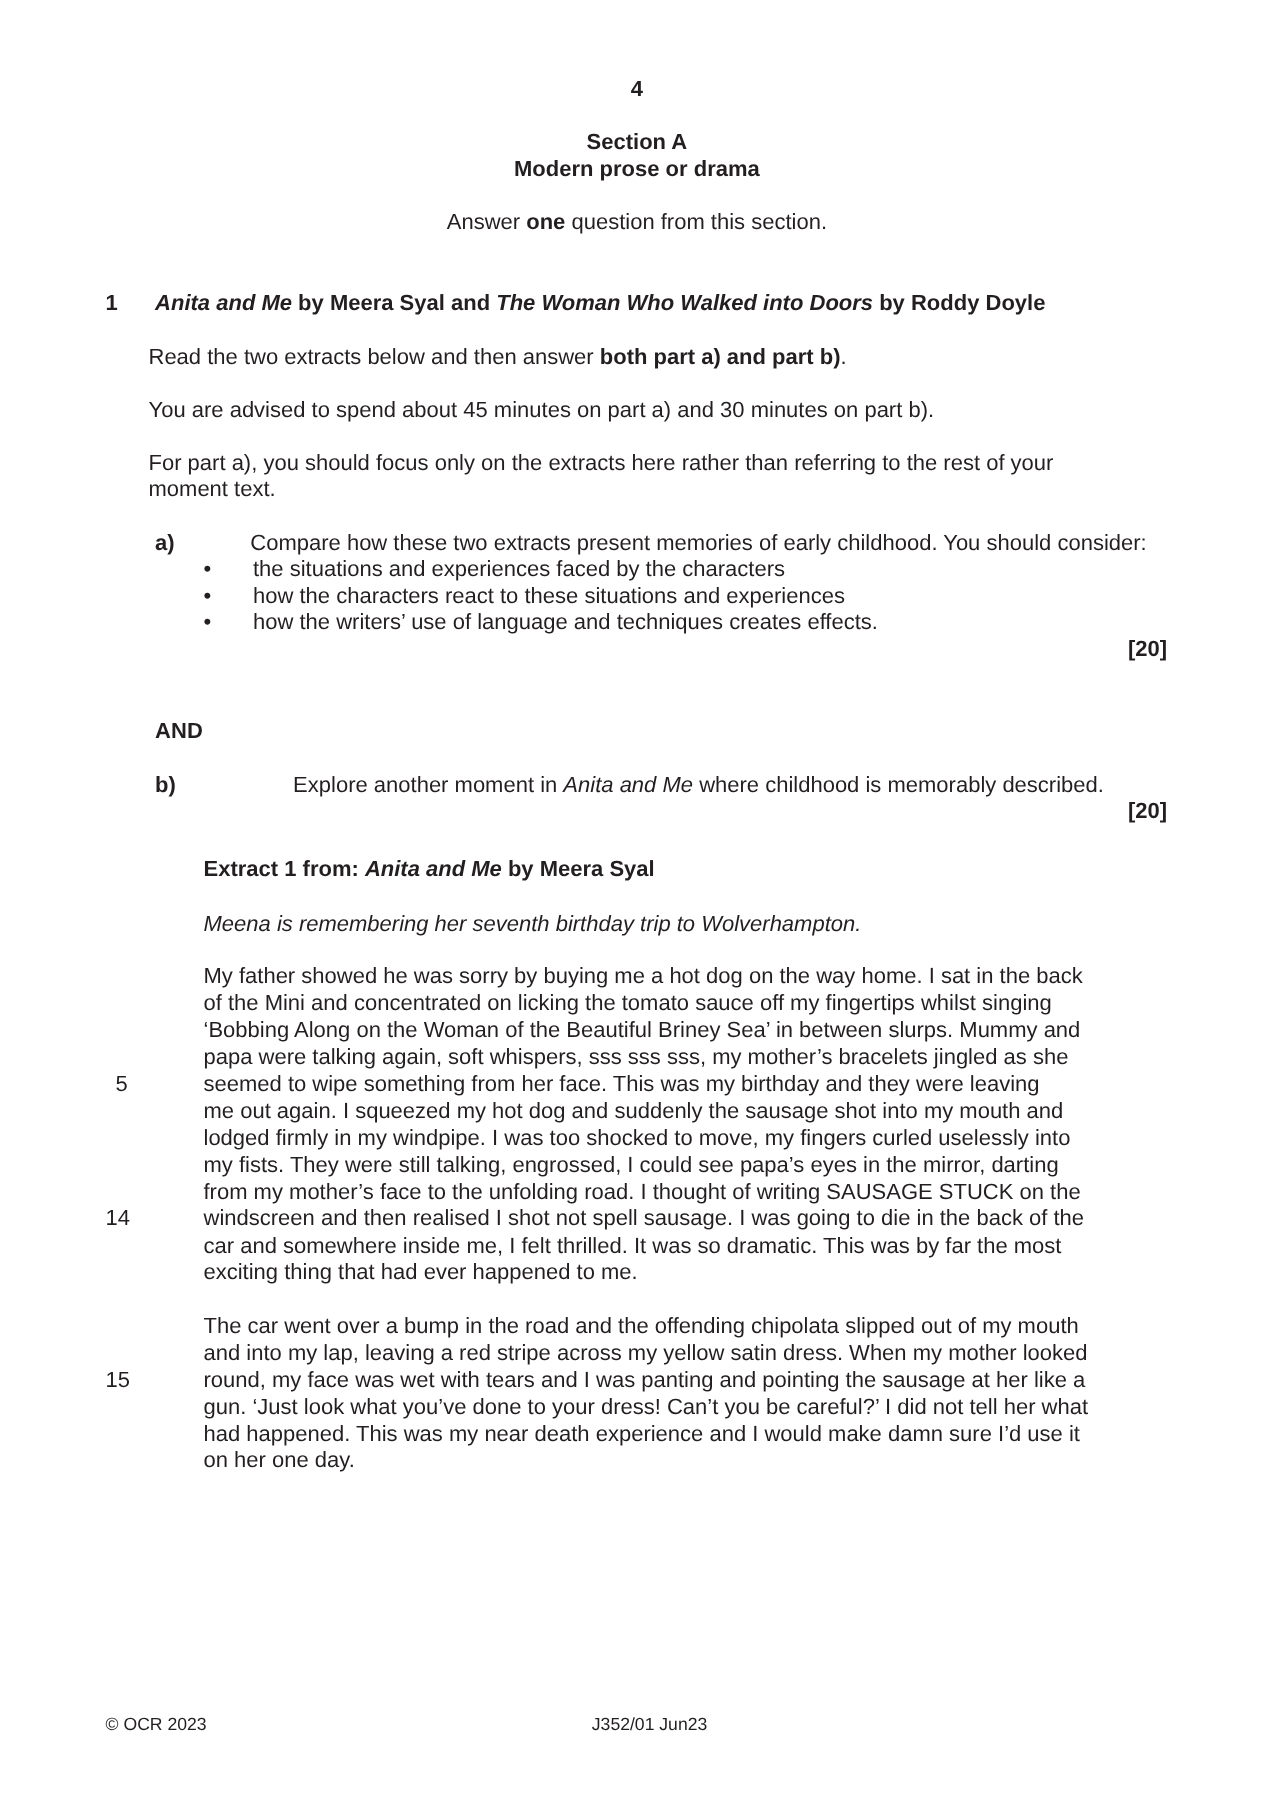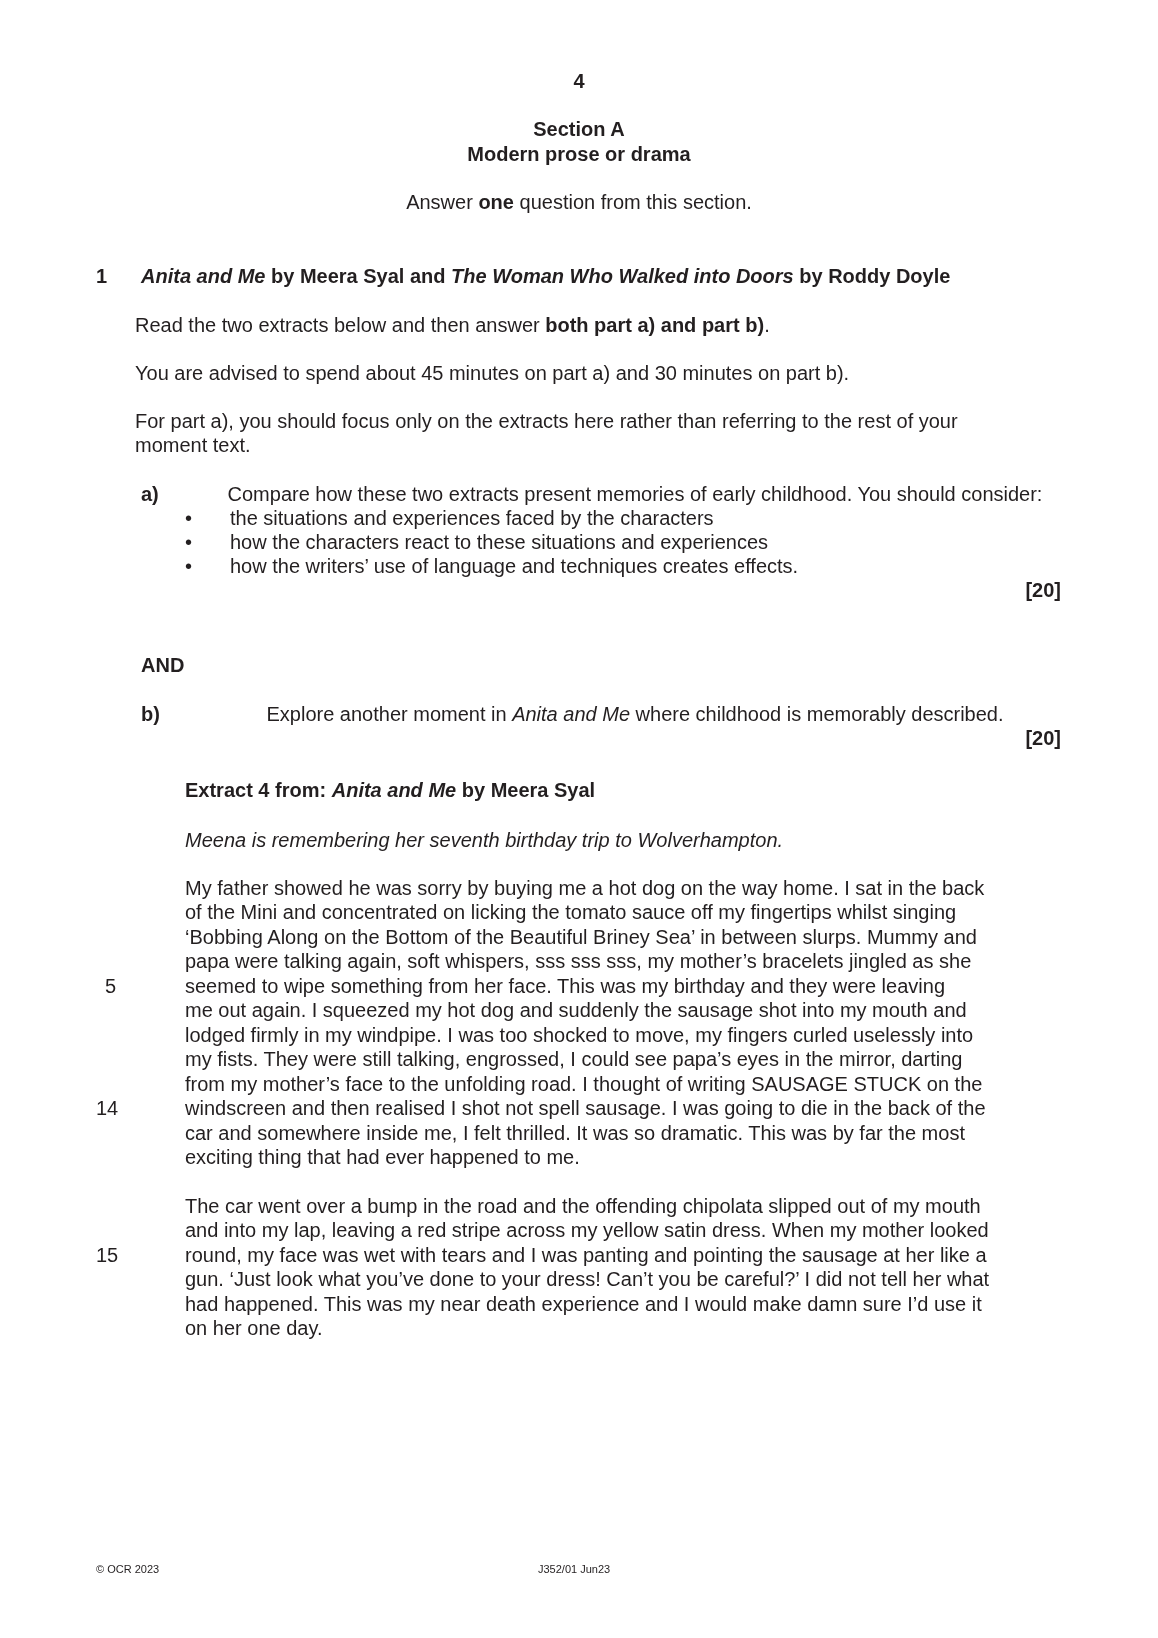--- a/index.html
+++ b/index.html
@@ -21,21 +21,21 @@
   .part-label { left: 141px; font-weight: bold; }
   .part-text { left: 185px; width: 900px; text-align: center; }
   .bullet { left: 185px; }
   .bullet-text { left: 230px; }
   .marks { right: 97px; font-weight: bold; text-align: right; }
   .and { left: 141px; top: 653px; font-weight: bold; }
   .extract-title { left: 185px; top: 778px; font-weight: bold; }
   .extract-intro { left: 185px; top: 828px; font-style: italic; }
   .extract-line { left: 185px; white-space: nowrap; }
   .lineno { left: 105px; }
-  .footer { top: 1562px; font-size: 11px; line-height: 14px; }
+  .footer { top: 1562px; font-size: 16px; line-height: 14px; }
   .footer-left { left: 96px; }
   .footer-center { left: 538px; }
   i { font-style: italic; }
 </style>
 </head>
 <body>
 
 <div class="abs center page-num">4</div>
 
 <div class="abs center sec-title">Section A</div>
@@ -63,28 +63,28 @@
 <div class="abs bullet-text" style="top:554px">how the writers’ use of language and techniques creates effects.</div>
 
 <div class="abs marks" style="top:578px">[20]</div>
 
 <div class="abs and">AND</div>
 
 <div class="abs part-label" style="top:702px">b)</div>
 <div class="abs part-text" style="top:702px"><span>Explore another moment in </span><i>Anita and Me</i><span> where childhood is memorably described.</span></div>
 <div class="abs marks" style="top:726px">[20]</div>
 
-<div class="abs extract-title"><span>Extract 4 from: </span><i>Anita and Me</i><span> by Meera Syal</span></div>
+<div class="abs extract-title"><span>Extract 1 from: </span><i>Anita and Me</i><span> by Meera Syal</span></div>
 
 <div class="abs extract-intro">Meena is remembering her seventh birthday trip to Wolverhampton.</div>
 
 <div>
   <div class="abs extract-line" style="top:876px">My father showed he was sorry by buying me a hot dog on the way home. I sat in the back</div>
   <div class="abs extract-line" style="top:900px">of the Mini and concentrated on licking the tomato sauce off my fingertips whilst singing</div>
-  <div class="abs extract-line" style="top:925px">‘Bobbing Along on the Bottom of the Beautiful Briney Sea’ in between slurps. Mummy and</div>
+  <div class="abs extract-line" style="top:925px">‘Bobbing Along on the Woman of the Beautiful Briney Sea’ in between slurps. Mummy and</div>
   <div class="abs extract-line" style="top:949px">papa were talking again, soft whispers, sss sss sss, my mother’s bracelets jingled as she</div>
   <div class="abs extract-line" style="top:974px">seemed to wipe something from her face. This was my birthday and they were leaving</div>
   <div class="abs extract-line" style="top:998px">me out again. I squeezed my hot dog and suddenly the sausage shot into my mouth and</div>
   <div class="abs extract-line" style="top:1023px">lodged firmly in my windpipe. I was too shocked to move, my fingers curled uselessly into</div>
   <div class="abs extract-line" style="top:1047px">my fists. They were still talking, engrossed, I could see papa’s eyes in the mirror, darting</div>
   <div class="abs extract-line" style="top:1072px">from my mother’s face to the unfolding road. I thought of writing SAUSAGE STUCK on the</div>
   <div class="abs extract-line" style="top:1096px">windscreen and then realised I shot not spell sausage. I was going to die in the back of the</div>
   <div class="abs extract-line" style="top:1121px">car and somewhere inside me, I felt thrilled. It was so dramatic. This was by far the most</div>
   <div class="abs extract-line" style="top:1145px">exciting thing that had ever happened to me.</div>
 </div>

